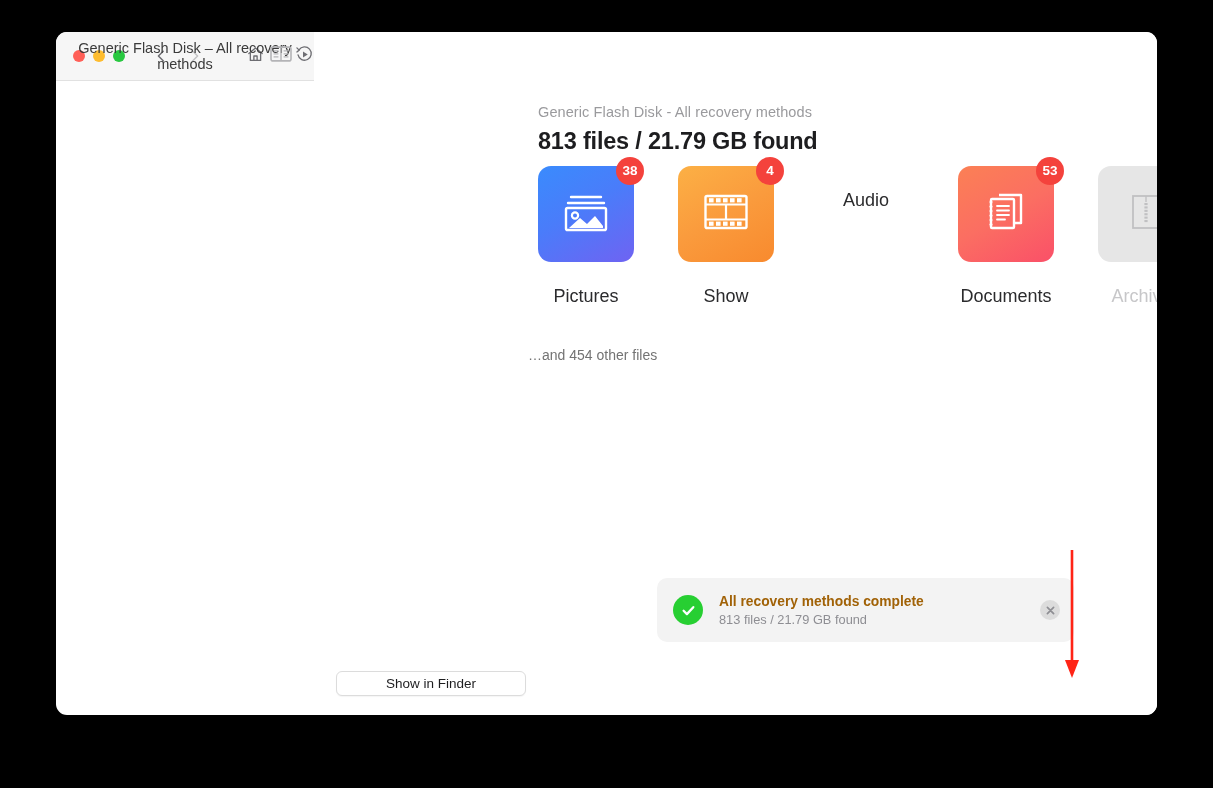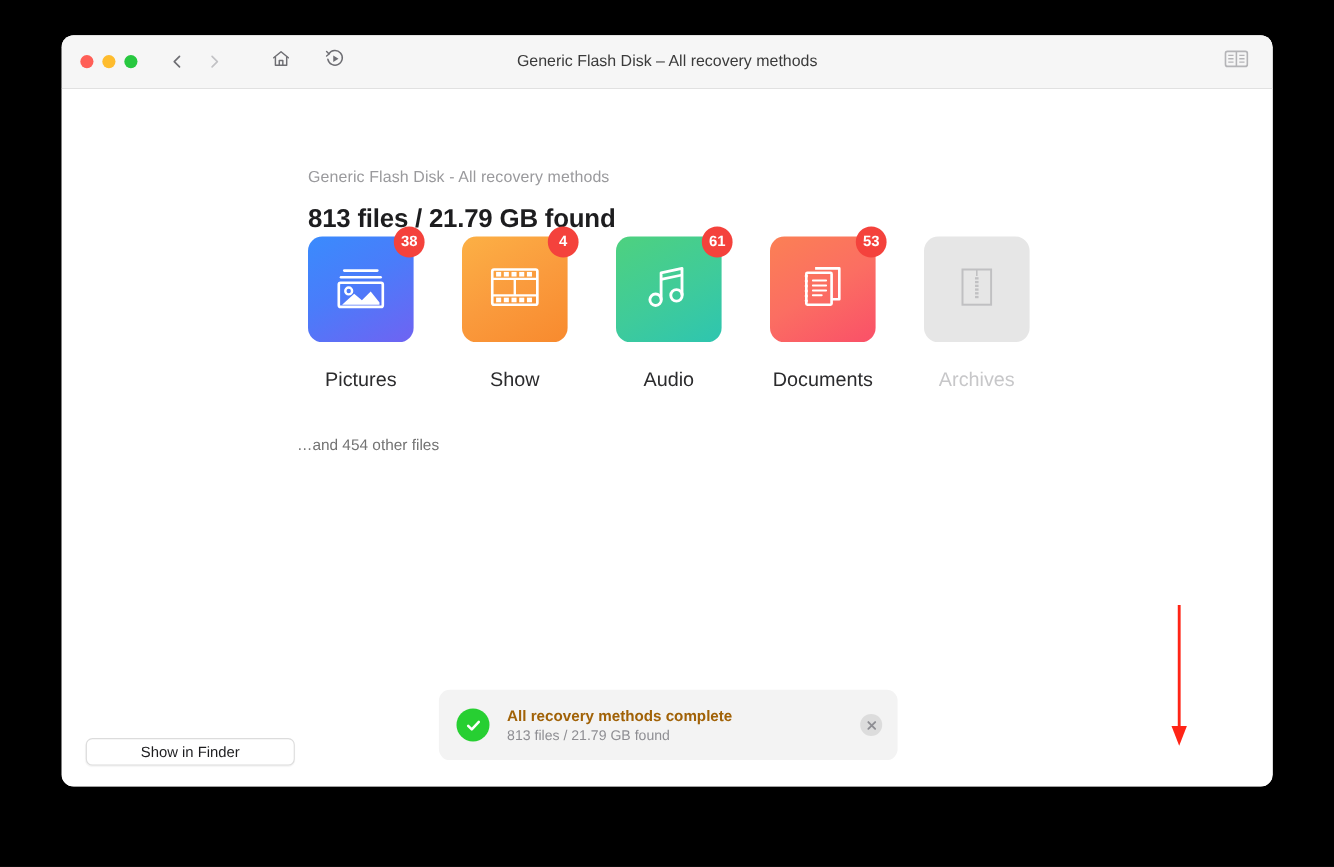--- a/index.html
+++ b/index.html
@@ -11,21 +11,21 @@
   }
 
   .window {
     position: absolute;
     left: 56px; top: 32px;
     width: 1101px; height: 683px;
     background: #ffffff;
     border-radius: 11px;
     overflow: hidden;
     display: flex;
-    flex-direction: column;
+    flex-direction: row;
   }
 
   
   .titlebar {
     position: relative;
     height: 49px;
     flex: 0 0 49px;
     background: #f6f6f6;
     border-bottom: 1px solid #e1e1e1;
     display: flex;
@@ -70,21 +70,21 @@
   }
 
   .heading-wrap {
     position: absolute;
     left: 224px; top: 72px;
   }
   .subtitle {
     font-size: 14.5px;
     color: #9a9a9d;
     letter-spacing: 0.1px;
-    margin-bottom: 16px;
+    margin-bottom: 8px;
   }
   .bigtitle {
     font-size: 23.5px;
     font-weight: bold;
     color: #1d1d1f;
     letter-spacing: -0.2px;
   }
 
   
   .tiles {
@@ -342,31 +342,20 @@
                 <rect x="34" y="29.6" width="4.6" height="4.2"></rect>
               </g>
             </svg>
           </span>
           <div class="badge">4</div>
         </div>
         <div class="tile-label">Show</div>
       </div>
 
       <div class="tile">
-        <div class="tile-sq audio">
-          <span>
-            <svg width="42" height="44" viewBox="0 0 42 44">
-              <path d="M14 33 V9 L33 5 V29" fill="none" stroke="#ffffff" stroke-width="2.6" stroke-linejoin="round" stroke-linecap="round"></path>
-              <line x1="14" y1="15" x2="33" y2="11" stroke="#ffffff" stroke-width="2.4"></line>
-              <circle cx="9" cy="33.5" r="5.2" fill="none" stroke="#ffffff" stroke-width="2.6"></circle>
-              <circle cx="28" cy="29.5" r="5.2" fill="none" stroke="#ffffff" stroke-width="2.6"></circle>
-            </svg>
-          </span>
-          <div class="badge">61</div>
-        </div>
         <div class="tile-label">Audio</div>
       </div>
 
       <div class="tile">
         <div class="tile-sq documents">
           <span>
             <svg width="46" height="44" viewBox="0 0 46 44">
               <path d="M16 5 H38 V33 H31" fill="none" stroke="#ffffff" stroke-width="2.4" stroke-linejoin="round"></path>
               <rect x="8" y="9" width="23" height="29" rx="1" fill="none" stroke="#ffffff" stroke-width="2.4"></rect>
               <g stroke="#ffffff" stroke-width="1.8" stroke-linecap="round">

